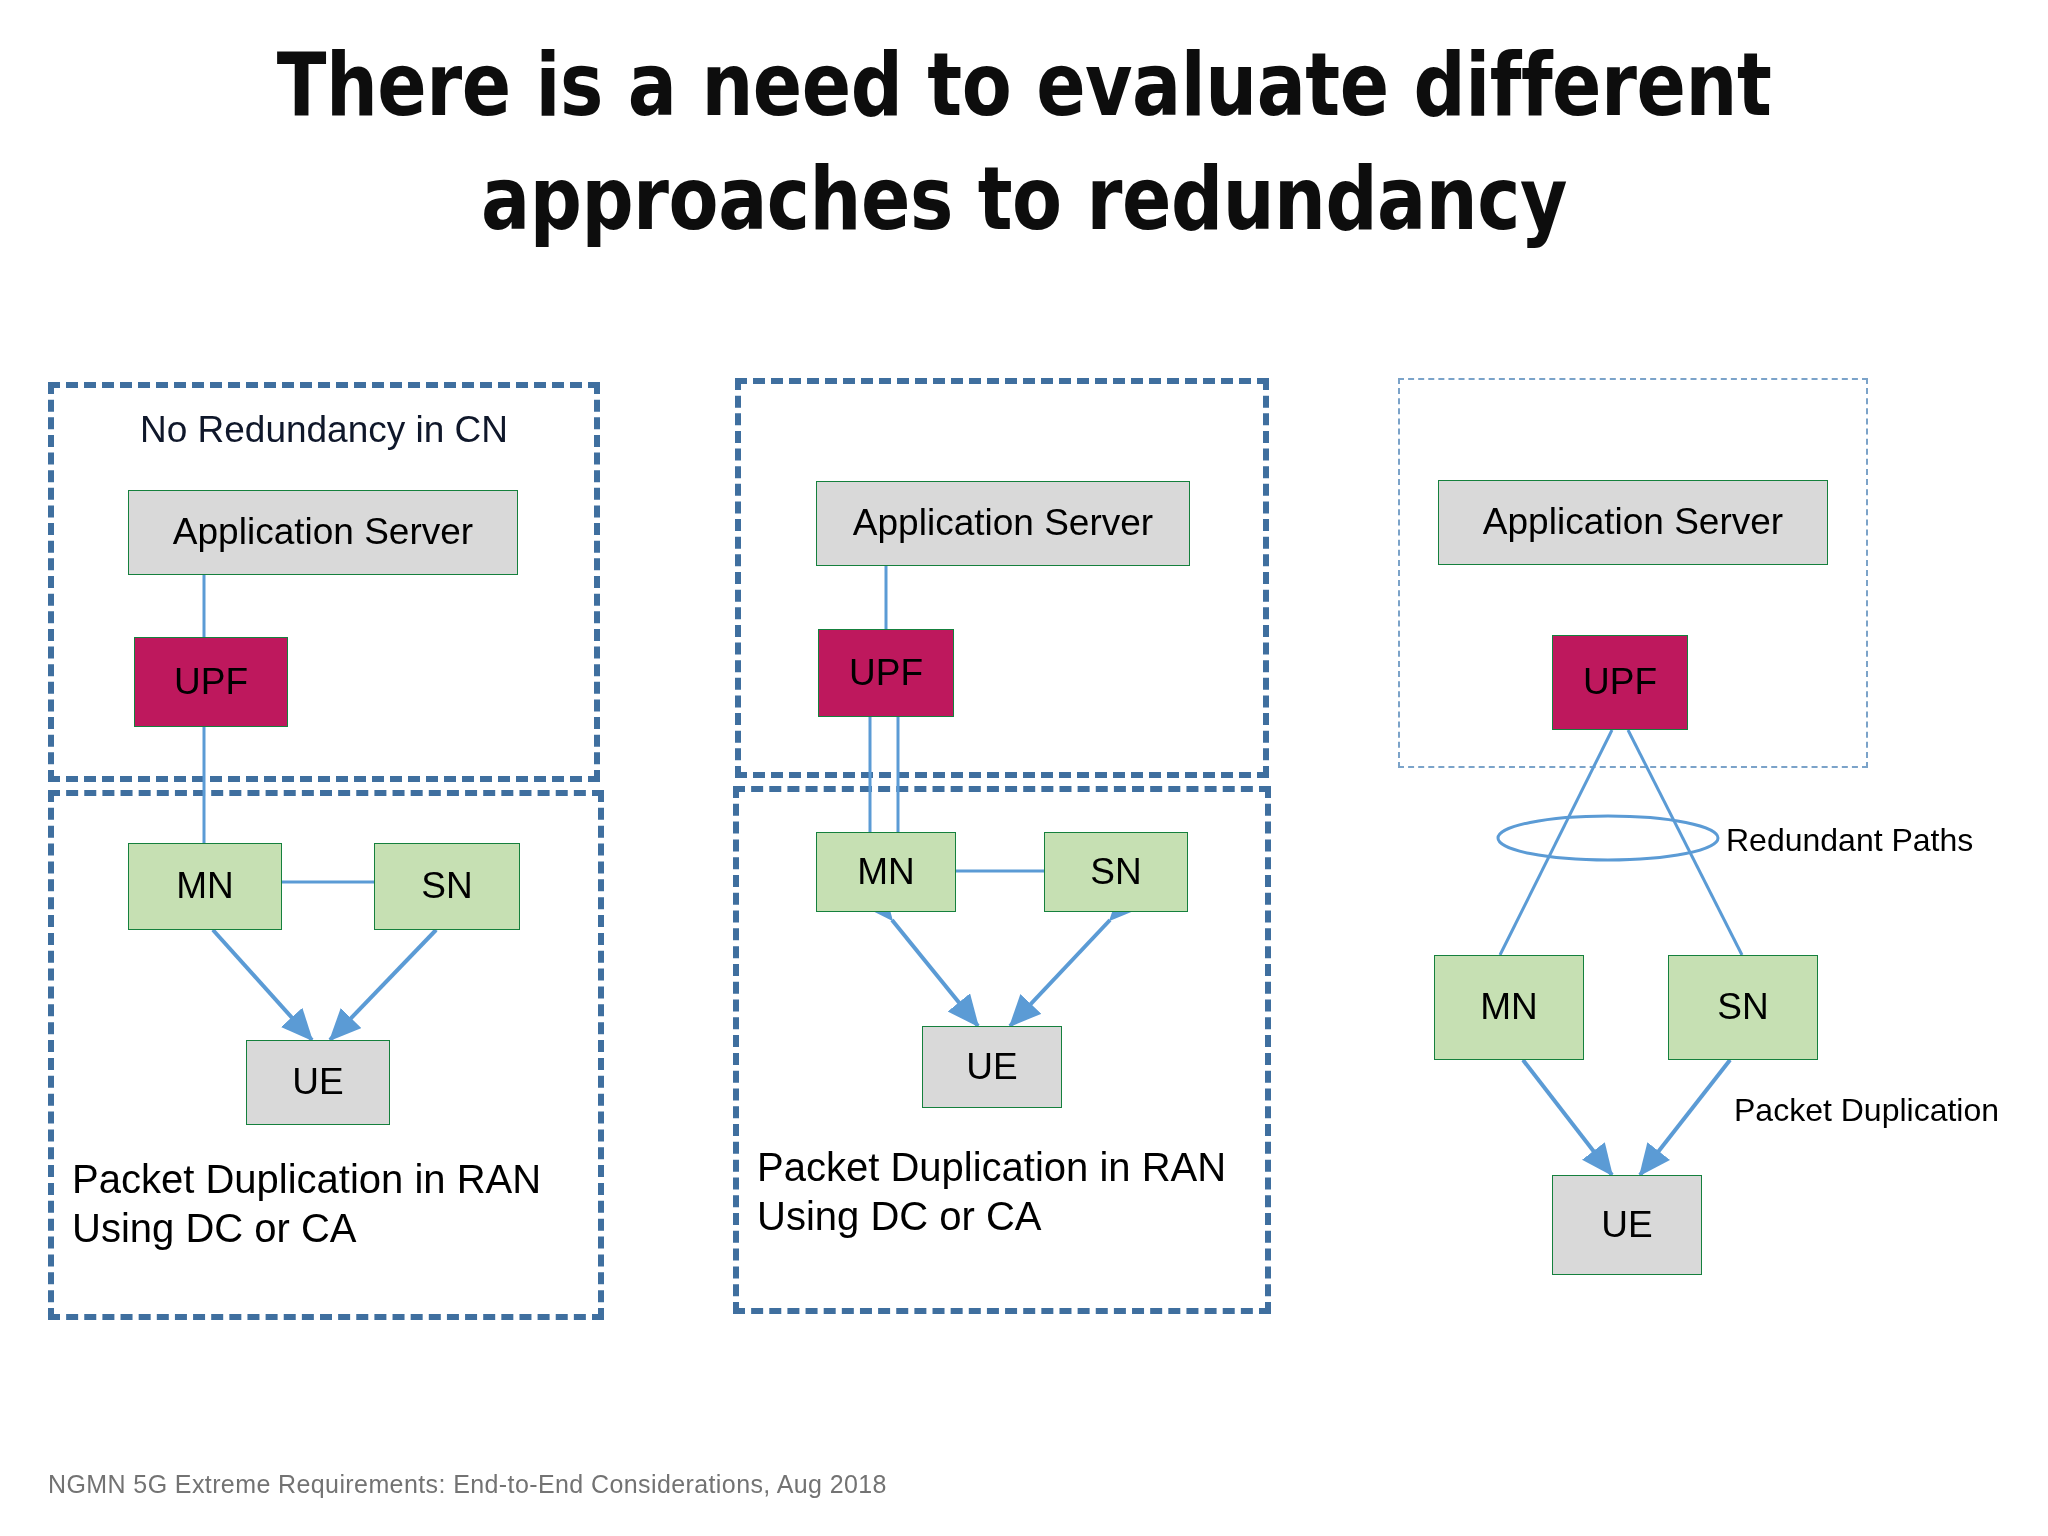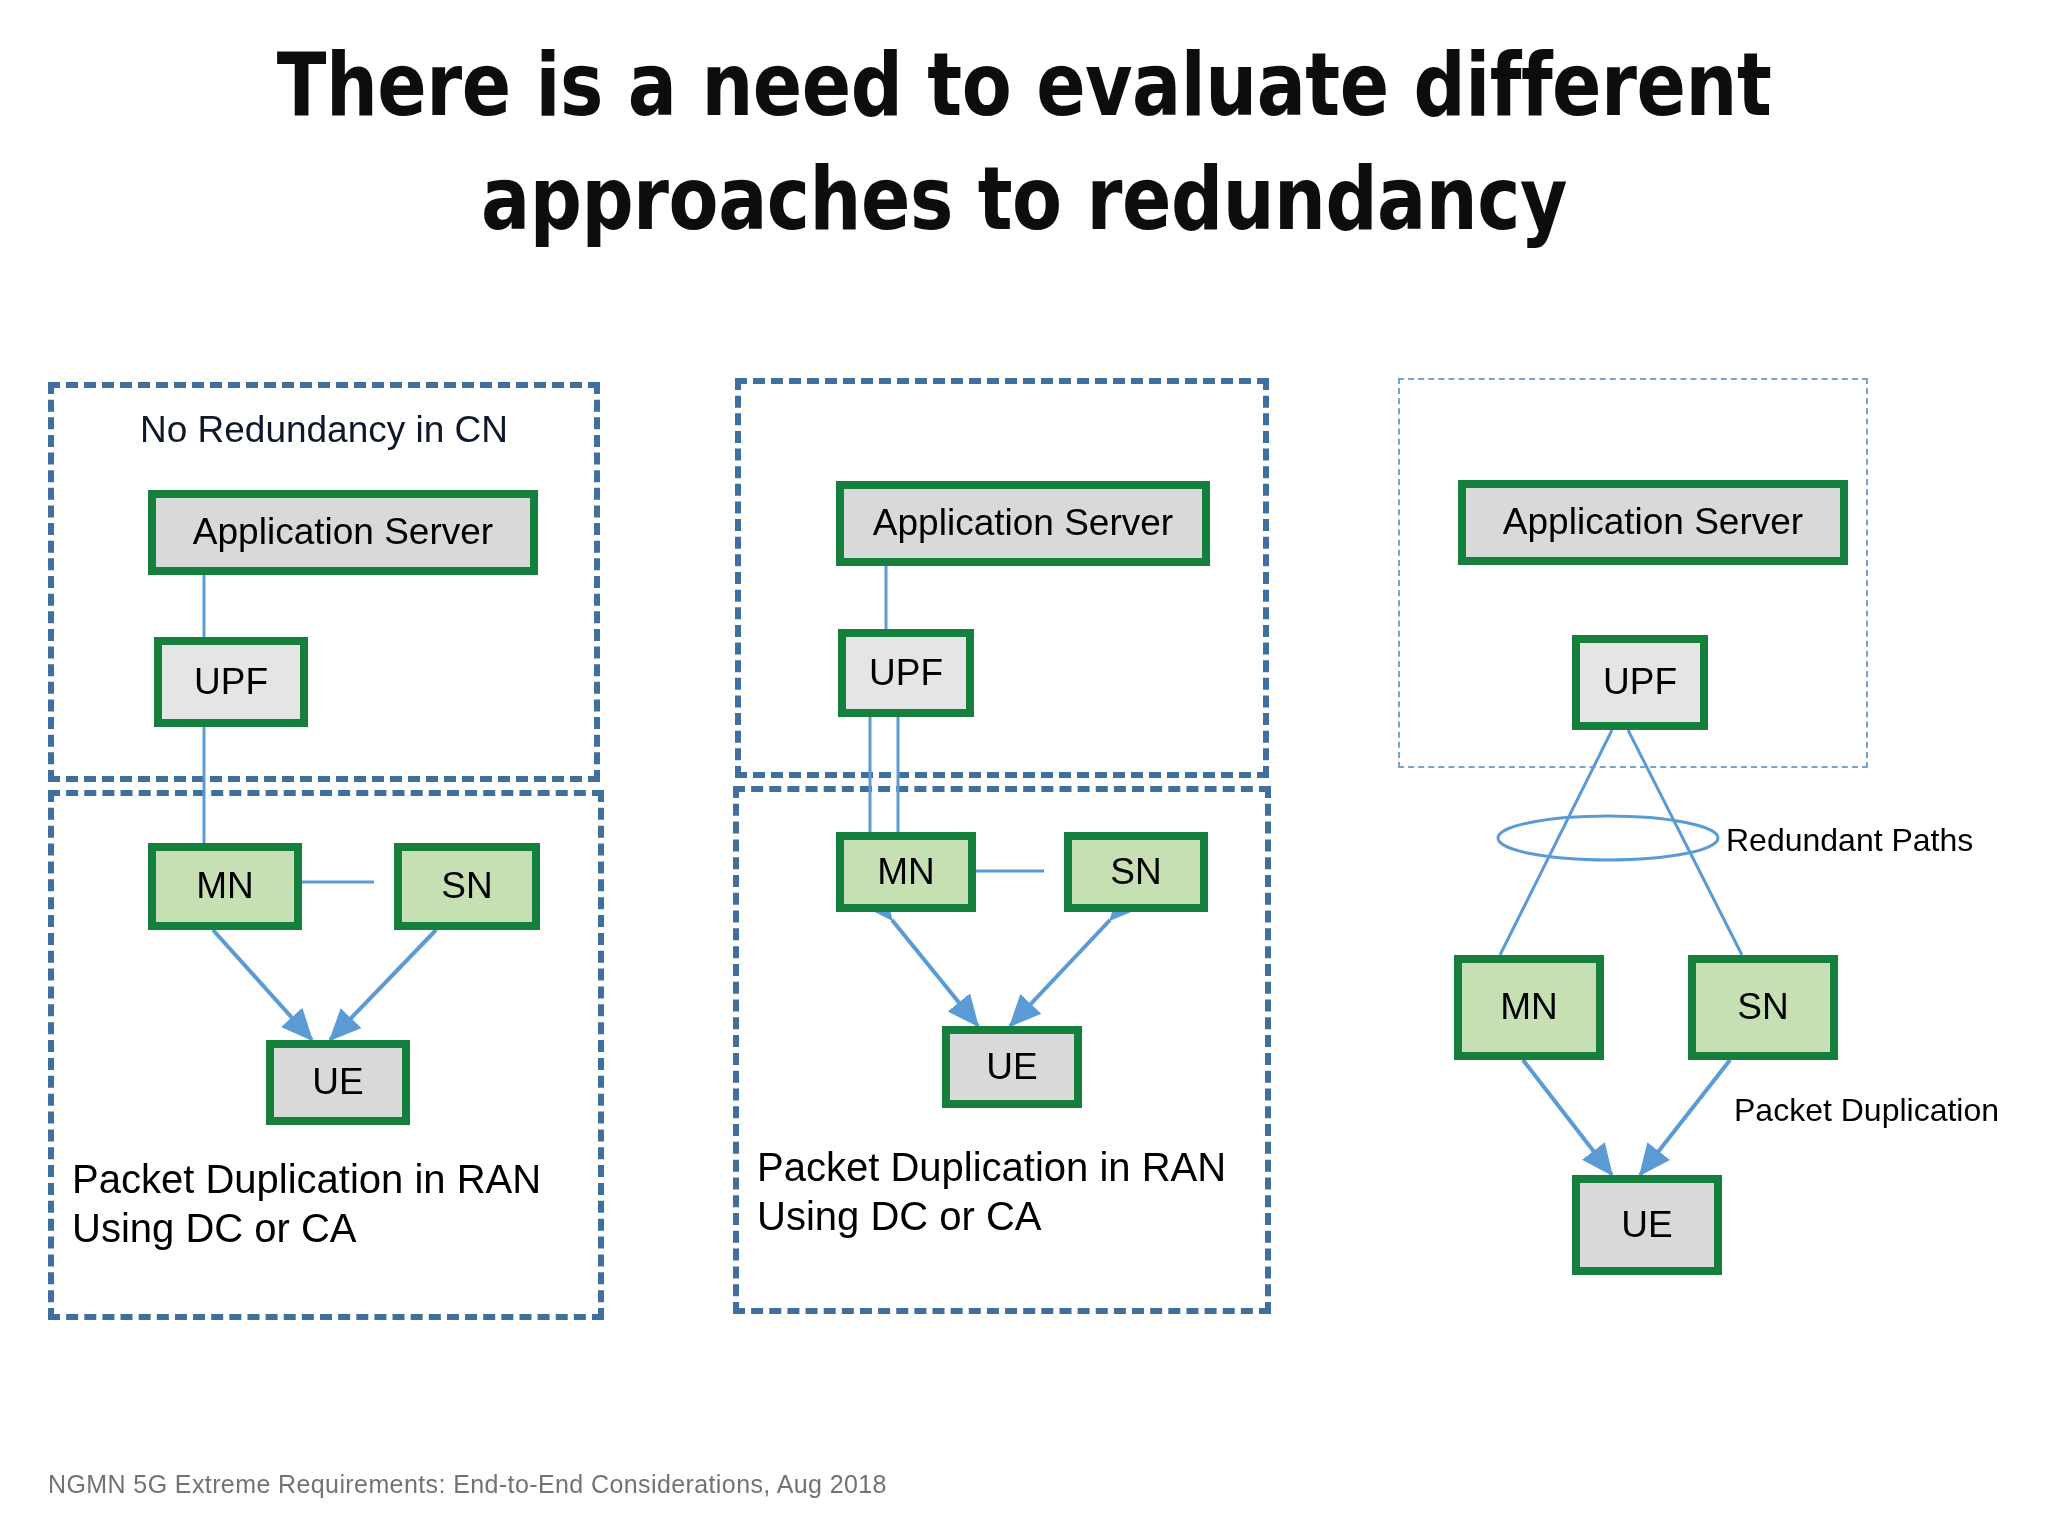--- a/index.html
+++ b/index.html
@@ -36,29 +36,28 @@
   
   .region-label{
     position:absolute;text-align:center;
     font-size:37px;line-height:1.1;color:#0f172a;
     white-space:nowrap;
   }
 
   
   .node{
     position:absolute;box-sizing:border-box;
-    border:8px solid #15803d;
+    border:1px solid #15803d;
     display:flex;align-items:center;justify-content:center;
     font-size:37px;line-height:1.05;
     color:#000;
     z-index:6;
-    margin-left:20px;
   }
   .node.gray{background:#d9d9d9;}
-  .node.lav{background:#e5e5e5;}
+  .node.lav{background:#be185d;}
   .node.green{background:#c6e0b3;}
 
   
   .caption{
     position:absolute;
     font-size:40px;line-height:1.22;color:#000;
     white-space:pre-line;
   }
 
   

